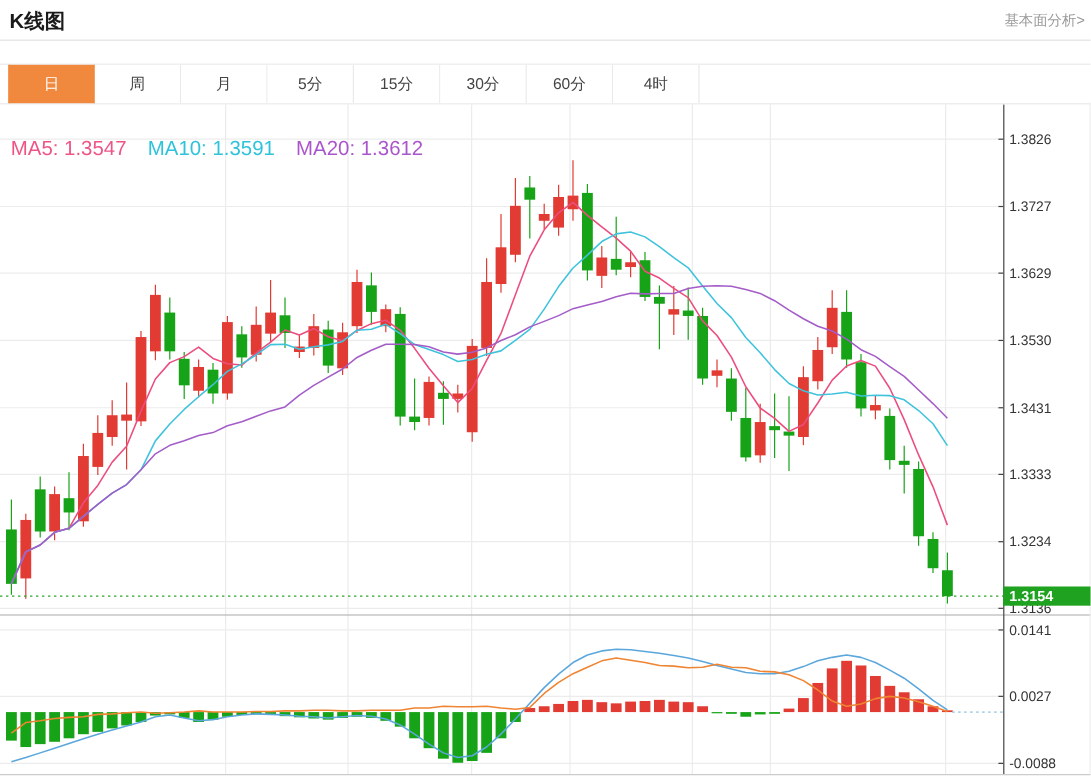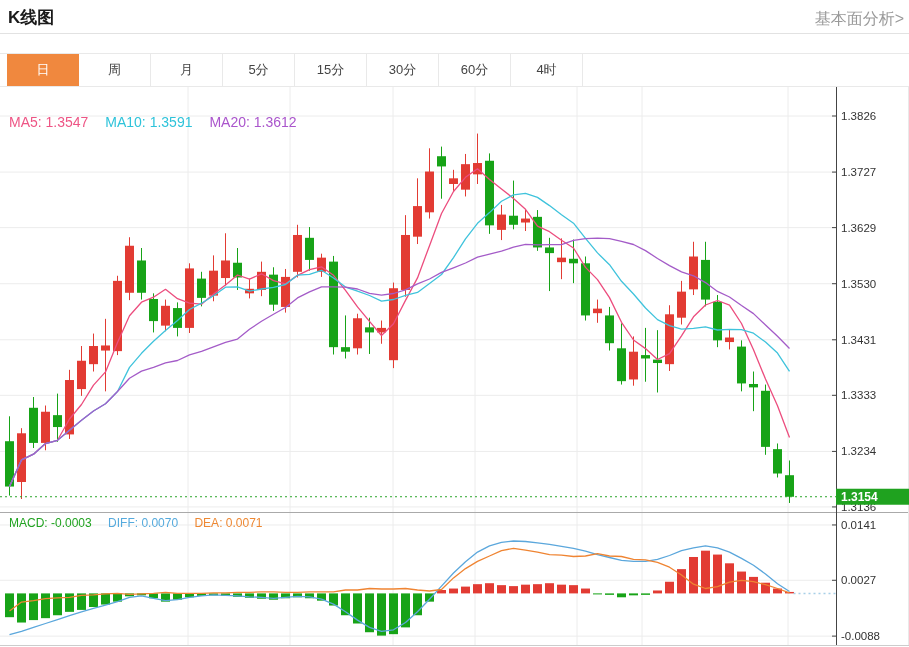--- a/index.html
+++ b/index.html
@@ -1,29 +1,29 @@
 <!DOCTYPE html>
 <html><head>
 <meta charset="utf-8">
 <style>
   html,body{margin:0;padding:0;background:#fff;}
   .stage{position:relative;width:909px;height:647px;background:#fff;overflow:hidden;
          font-family:"Liberation Sans","DejaVu Sans",sans-serif;}
   .hdr{position:absolute;top:0;left:0;right:0;height:33px;border-bottom:1px solid #e2e2e2;background:#fff;z-index:4;}
   .title{position:absolute;left:8px;top:6px;font-size:17px;font-weight:bold;color:#1a1a1a;}
-  .link{position:absolute;right:5px;top:9px;font-size:16px;color:#999;cursor:pointer;}
+  .link{position:absolute;right:5px;top:9px;font-size:12px;color:#999;cursor:pointer;}
   .tabs{position:absolute;top:53px;left:0;right:0;height:32px;border-top:1px solid #e9e9e9;
         border-bottom:1px solid #e9e9e9;background:#fff;padding-left:7px;display:flex;z-index:4;box-sizing:content-box;}
   .tab{width:72px;height:32px;line-height:32px;text-align:center;font-size:13px;color:#444;
        border-right:1px solid #e9e9e9;cursor:pointer;box-sizing:border-box;background:#fff;}
   .tab.first{border-left:1px solid #e9e9e9;}
   .tab.active{background:#f0883e;color:#fff;border-color:#f0883e;}
   .row{position:absolute;left:9px;z-index:3;white-space:nowrap;}
   .row1{top:95px;font-size:13px;}
-  .row2{top:114px;font-size:14px;}
+  .row2{top:114px;font-size:17px;}
   .rowm{top:516px;font-size:12px;}
   .row .lbl{color:#333;}
   .row .gap{display:inline-block;width:13px;}
   svg{position:absolute;top:0;left:0;z-index:1;}
   text{font-family:"Liberation Sans","DejaVu Sans",sans-serif;}
 </style>
 </head>
 <body>
 
 <div class="stage">
@@ -44,25 +44,20 @@
       <div class="tab">4时</div>
     </div>
 
 
   <div class="row row2">
     <span class="ma5" style="color: rgb(238, 85, 133);"><span>MA5:</span> <span>1.3547</span></span><span class="gap"></span>
     <span class="ma10" style="color: rgb(46, 195, 218);"><span>MA10:</span> <span>1.3591</span></span><span class="gap"></span>
     <span class="ma20" style="color: rgb(170, 85, 204);"><span>MA20:</span> <span>1.3612</span></span>
   </div>
 
-  <div class="row rowm">
-    <span class="mtx" style="color: rgb(33, 163, 33);"><span>MACD:</span> <span>-0.0003</span></span><span class="gap"></span>
-    <span class="dtx" style="color: rgb(85, 170, 221);"><span>DIFF:</span> <span>0.0070</span></span><span class="gap"></span>
-    <span class="etx" style="color: rgb(238, 136, 51);"><span>DEA:</span> <span>0.0071</span></span>
-  </div>
 
   <svg id="chart" width="909" height="647">
       <line x1="188" y1="85" x2="188" y2="645" stroke="#ececec" stroke-width="1"></line>
       <line x1="290" y1="85" x2="290" y2="645" stroke="#ececec" stroke-width="1"></line>
       <line x1="393" y1="85" x2="393" y2="645" stroke="#ececec" stroke-width="1"></line>
       <line x1="475" y1="85" x2="475" y2="645" stroke="#ececec" stroke-width="1"></line>
       <line x1="577" y1="85" x2="577" y2="645" stroke="#ececec" stroke-width="1"></line>
       <line x1="642" y1="85" x2="642" y2="645" stroke="#ececec" stroke-width="1"></line>
       <line x1="788" y1="85" x2="788" y2="645" stroke="#ececec" stroke-width="1"></line>
       <line x1="0" y1="116" x2="836" y2="116" stroke="#ececec"></line>

